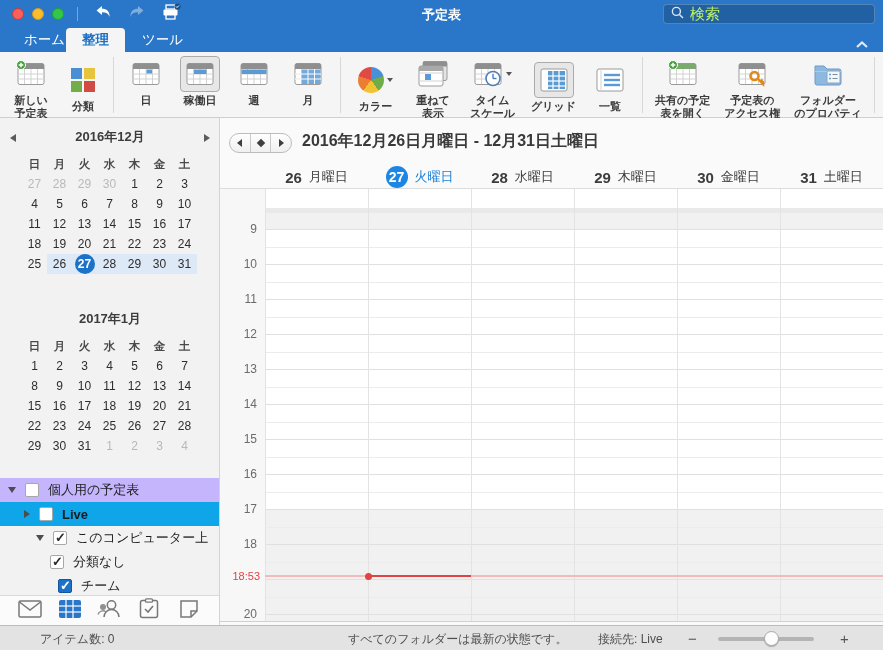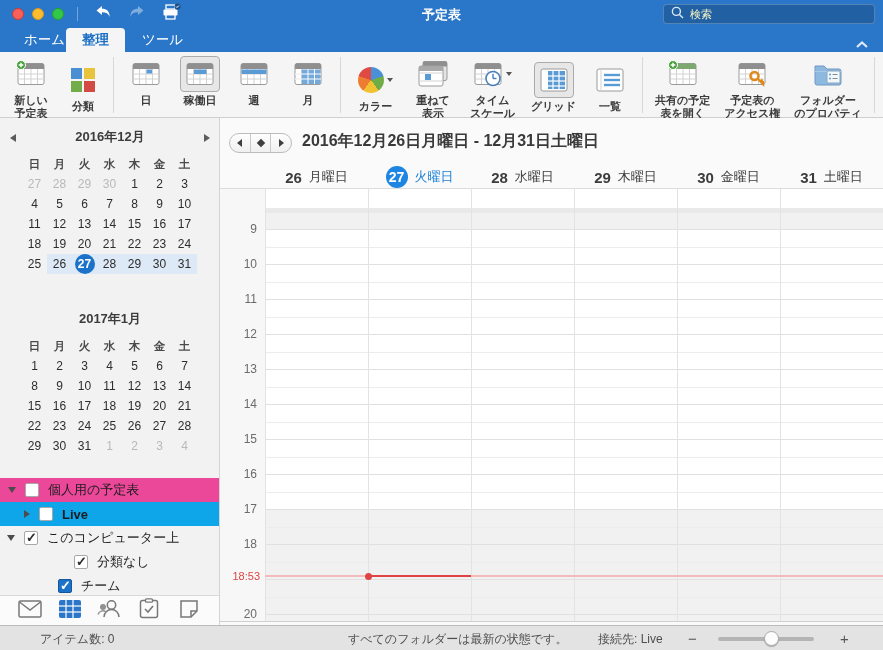--- a/index.html
+++ b/index.html
@@ -16,21 +16,21 @@
   .light.green { background:#32c748; border:1px solid #26a331; }
   .tb-sep { position:absolute; left:77px; top:7px; width:1px; height:14px; background:rgba(255,255,255,.35); }
   .tb-icons { position:absolute; left:92px; top:4px; display:flex; gap:12px; align-items:center; }
   .tb-btn { width:22px; height:20px; display:flex; align-items:center; justify-content:center; }
   .tb-btn.dim { opacity:.4; }
   .app-title { position:absolute; left:0; right:0; top:6px; text-align:center; color:#fff;
     font-size:13px; font-weight:bold; }
   .searchbox { position:absolute; right:8px; top:4px; width:212px; height:20px; border-radius:4px;
     background:rgba(0,0,0,.18); border:1px solid rgba(255,255,255,.22); display:flex;
     align-items:center; padding:0 7px; gap:6px; }
-  .searchbox .ph { color:#fef9c3; font-size:11px; }
+  .searchbox .ph { color:#bef264; font-size:15px; }
 
   
   .tabrow { position:absolute; left:0; top:28px; width:883px; height:24px; background:#2a76c8; }
   .tab { position:absolute; top:0; height:24px; line-height:24px; padding:0 16px; font-size:13.5px;
     color:#fff; }
   .tab.active { background:#f5f5f5; color:#1a6fc4; border-radius:4px 4px 0 0; font-weight:bold; }
   .collapse { position:absolute; right:14px; top:7px; }
 
   
   .ribbon { position:absolute; left:0; top:52px; width:883px; height:66px; background:#f5f5f5;
@@ -69,21 +69,21 @@
   .mc-cell.wdname { color:#4a4a4a; font-weight:bold; font-size:11.5px; }
   .mc-cell.muted { color:#b9b9b9; }
   .mc-cell.range { background:#dde9f7; }
   .mc-cell.sel { background:#dde9f7; position:relative; color:transparent; }
   .mc-cell.sel .circ { position:absolute; left:2.5px; top:0; width:20px; height:20px; border-radius:50%;
     background:#1b72c8; color:#fff; line-height:20px; font-weight:bold; }
 
   
   .callist { position:absolute; left:0; top:360px; width:219px; }
   .cl-row { position:relative; height:24px; display:flex; align-items:center; font-size:13px; color:#1c1c1e; }
-  .cl-row.header { background:#ec4899; }
+  .cl-row.header { background:#c4b5fd; }
   .cl-row.selected { background:#0ea5e9; font-weight:bold; }
   .disc { width:0; height:0; flex:0 0 auto; }
   .disc.down { border-left:4.5px solid transparent; border-right:4.5px solid transparent;
     border-top:6px solid #4c4c4c; }
   .disc.right { border-top:4.5px solid transparent; border-bottom:4.5px solid transparent;
     border-left:6px solid #4c4c4c; }
   .cbx { width:14px; height:14px; border:1px solid #a8a8a8; border-radius:2px; background:#fff;
     margin:0 9px 0 9px; flex:0 0 auto; position:relative; }
   .cbx.checked::after { content:"✓"; position:absolute; left:1px; top:-2px; font-size:13px; color:#2c2c2c; font-weight:bold; }
   .cbx.blue { background:#1b72c8; border-color:#13589d; }
@@ -579,26 +579,26 @@
           <div class="cl-row header" style="padding-left: 8px;">
             <span class="disc down"></span>
             <span class="cbx"></span>
             <span>個人用の予定表</span>
           </div>
           <div class="cl-row selected" style="padding-left: 24px;">
             <span class="disc right"></span>
             <span class="cbx"></span>
             <span>Live</span>
           </div>
-          <div class="cl-row" style="padding-left: 7px; font-family: Liberation Serif, serif;">
+          <div class="cl-row" style="padding-left: 36px; font-family: Liberation Serif, serif;">
             <span class="disc down"></span>
             <span class="cbx checked"></span>
             <span>このコンピューター上</span>
           </div>
-          <div class="cl-row" style="padding-left: 56px;">
+          <div class="cl-row" style="padding-left: 32px;">
             <span style="width: 9px; flex: 0 0 9px;"></span>
             <span class="cbx checked"></span>
             <span>分類なし</span>
           </div>
           <div class="cl-row" style="padding-left: 40px;">
             <span style="width: 9px; flex: 0 0 9px;"></span>
             <span class="cbx checked blue"></span>
             <span>チーム</span>
           </div>
         </div>

